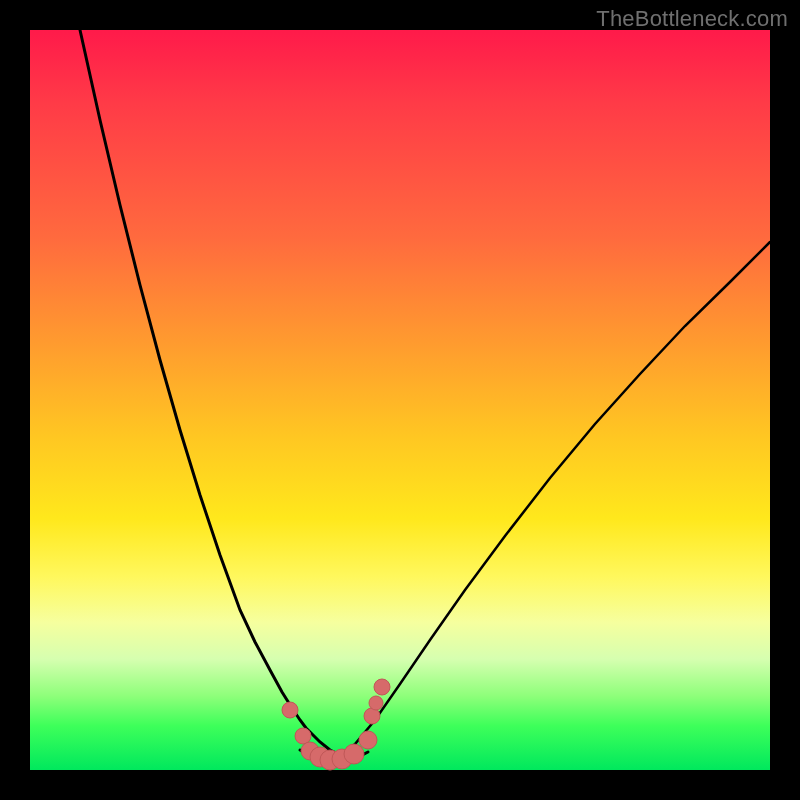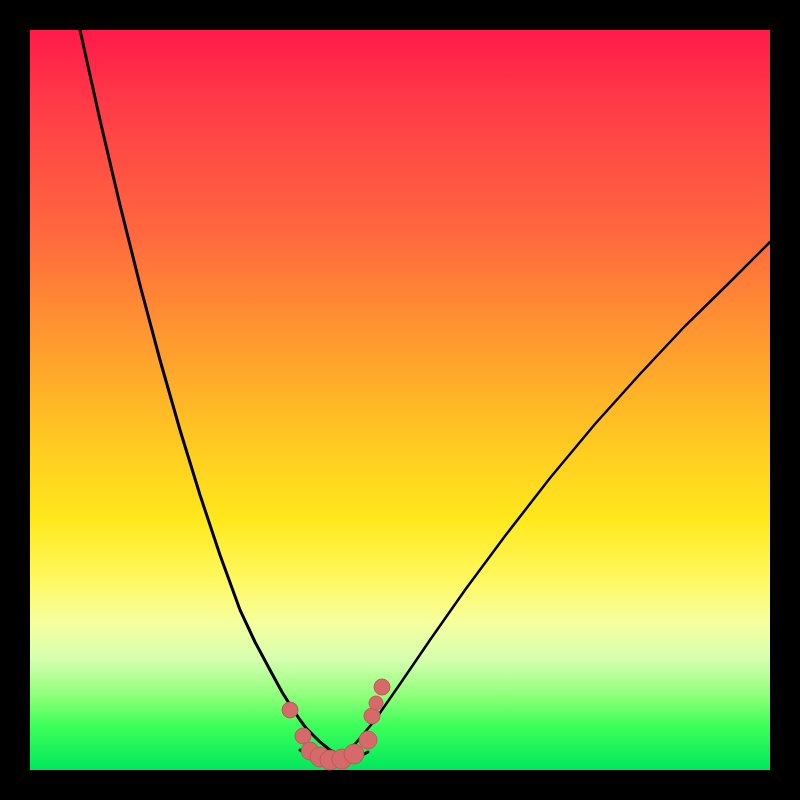--- a/index.html
+++ b/index.html
@@ -78,13 +78,14 @@
         <circle cx="300" cy="730" r="10" fill="#d66a6a" stroke="#c05858" stroke-width="1"></circle>
         <circle cx="312" cy="729" r="10" fill="#d66a6a" stroke="#c05858" stroke-width="1"></circle>
         <circle cx="324" cy="724" r="10" fill="#d66a6a" stroke="#c05858" stroke-width="1"></circle>
         <circle cx="338" cy="710" r="9" fill="#d66a6a" stroke="#c05858" stroke-width="1"></circle>
         <circle cx="342" cy="686" r="8" fill="#d66a6a" stroke="#c05858" stroke-width="1"></circle>
         <circle cx="346" cy="673" r="7" fill="#d66a6a" stroke="#c05858" stroke-width="1"></circle>
         <circle cx="352" cy="657" r="8" fill="#d66a6a" stroke="#c05858" stroke-width="1"></circle>
       </g>
   </svg>
 
+  <div class="watermark">TheBottleneck.com</div>
 </div>
 
 </body></html>

